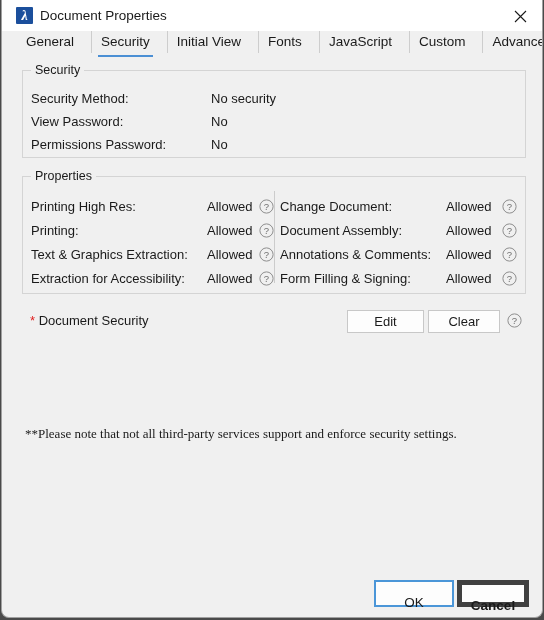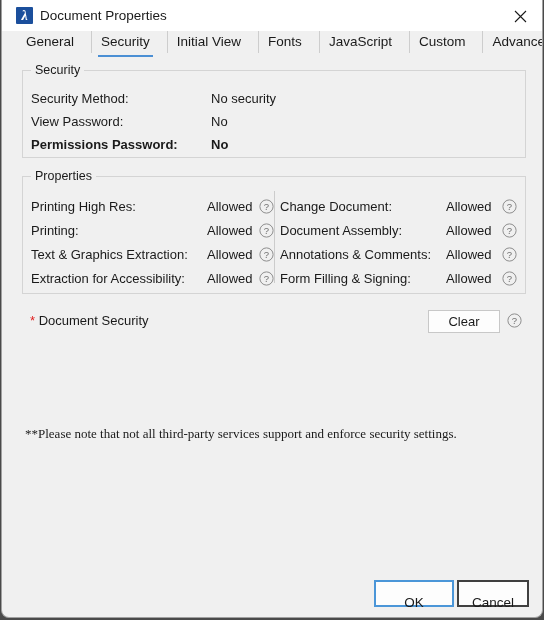--- a/index.html
+++ b/index.html
@@ -269,21 +269,22 @@
   #btn-ok {
     left: 372px;
     top: 580px;
     width: 80px;
     border: 2px solid #4b96d8;
   }
   #btn-cancel {
     left: 455px;
     top: 580px;
     width: 72px;
-    border: 2px solid #404040;
+    border: 5px solid #404040;
+    font-weight: bold;
   }
 </style>
 </head>
 <body>
 
 <div id="dialog">
 
   <div id="titlebar">
     <div id="app-icon">
       <div class="glyph">λ</div>
@@ -312,21 +313,21 @@
     <div class="legend">Security</div>
 
     <div class="sec-row" style="top:20px;">
       <div class="lbl">Security Method:</div>
       <div class="val">No security</div>
     </div>
     <div class="sec-row" style="top:43px;">
       <div class="lbl">View Password:</div>
       <div class="val">No</div>
     </div>
-    <div class="sec-row" style="top:66px;font-weight:bold;">
+    <div class="sec-row" style="top:66px;">
       <div class="lbl">Permissions Password:</div>
       <div class="val">No</div>
     </div>
   </div>
 
   <div class="groupbox" id="group-permissions">
     <div class="legend">Properties</div>
     <div class="perm-divider"></div>
 
     <div class="perm-row left" style="top:22px;">
@@ -407,20 +408,21 @@
         <svg class="help-icon" viewBox="0 0 15 15">
             <circle cx="7.5" cy="7.5" r="6.6" fill="none" stroke="#8e8e8e" stroke-width="1"></circle>
             <text x="7.5" y="11.1" text-anchor="middle" font-family="Liberation Sans, sans-serif" font-size="9.5" fill="#6d6d6d">?</text>
           </svg>
       </span>
     </div>
   </div>
 
   <div id="docsec-row">
     <div id="docsec-label"><span class="star">*</span> <span>Document Security</span></div>
+    <button class="pushbtn" id="btn-edit">Edit</button>
     <button class="pushbtn" id="btn-clear">Clear</button>
     <span id="docsec-help">
       <svg class="help-icon" viewBox="0 0 15 15">
           <circle cx="7.5" cy="7.5" r="6.6" fill="none" stroke="#8e8e8e" stroke-width="1"></circle>
           <text x="7.5" y="11.1" text-anchor="middle" font-family="Liberation Sans, sans-serif" font-size="9.5" fill="#6d6d6d">?</text>
         </svg>
     </span>
   </div>
 
   <div id="note">**Please note that not all third-party services support and enforce security settings.</div>

